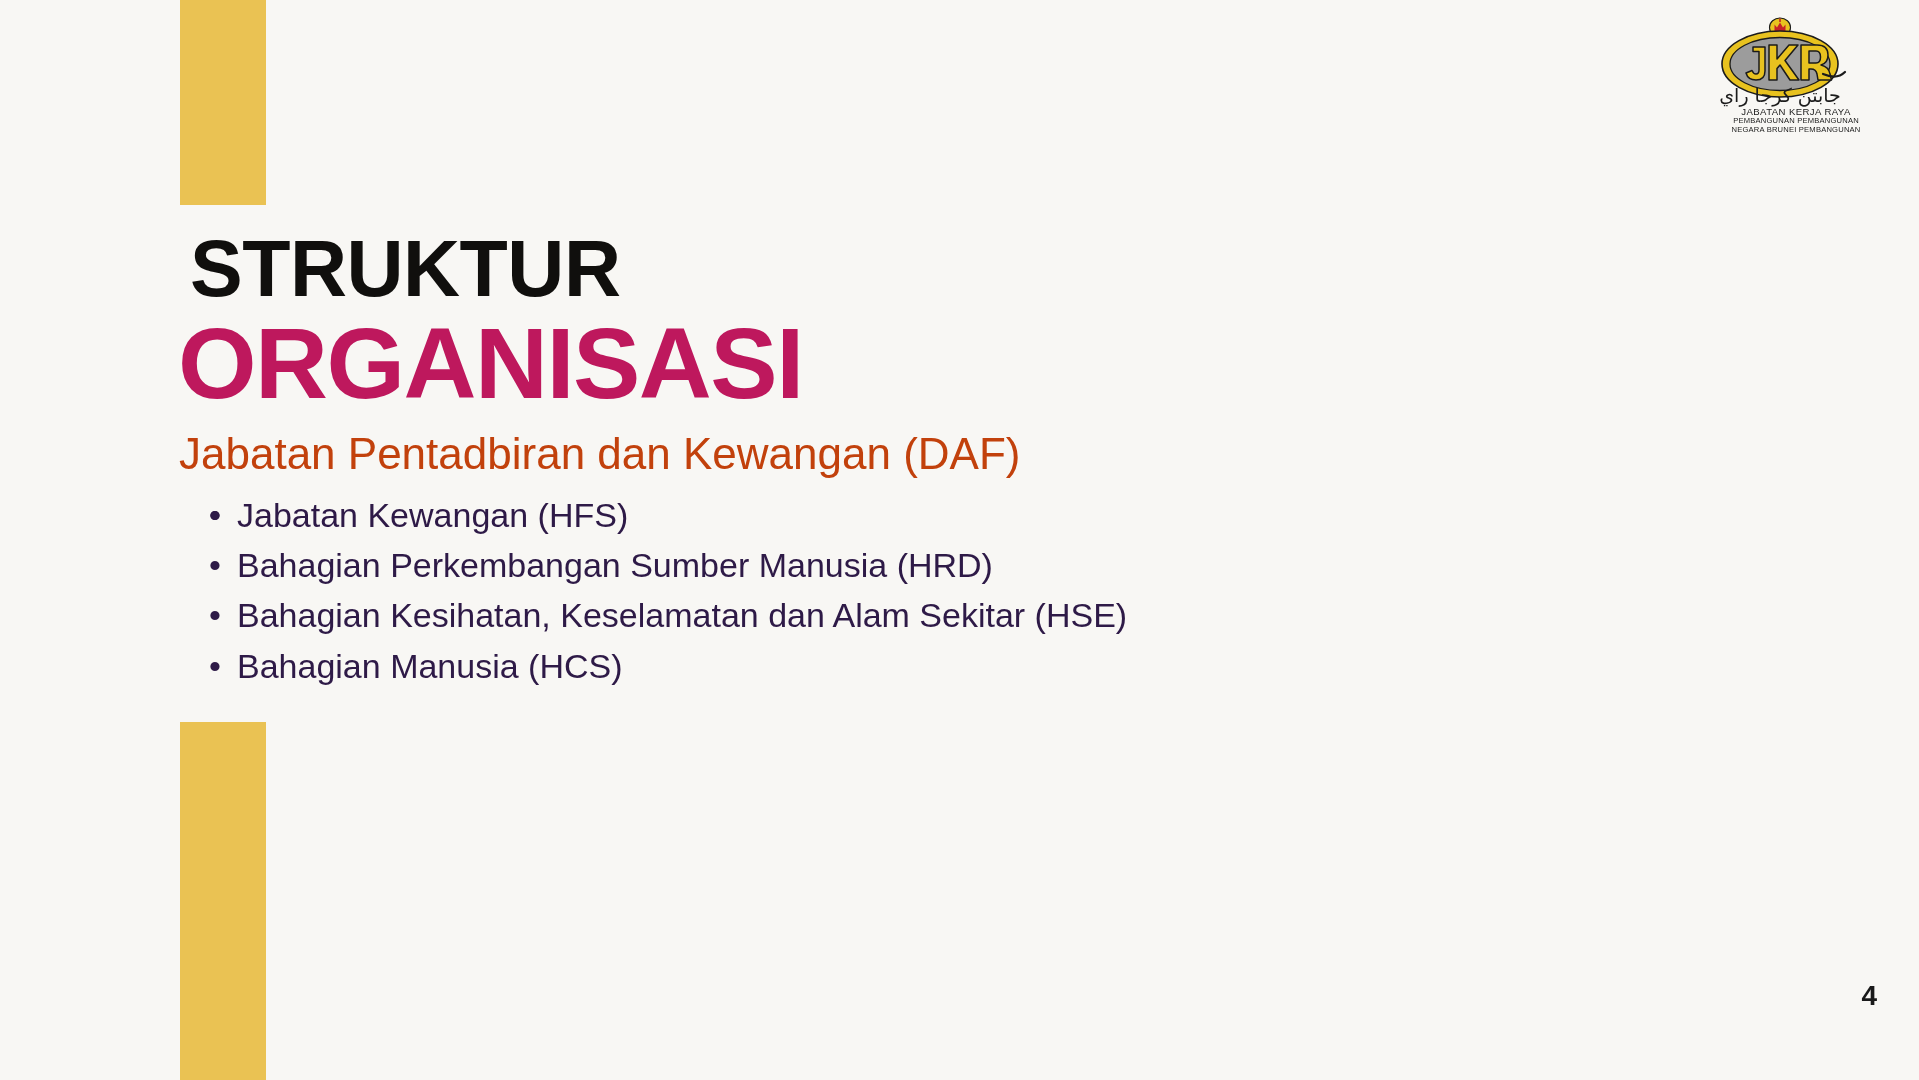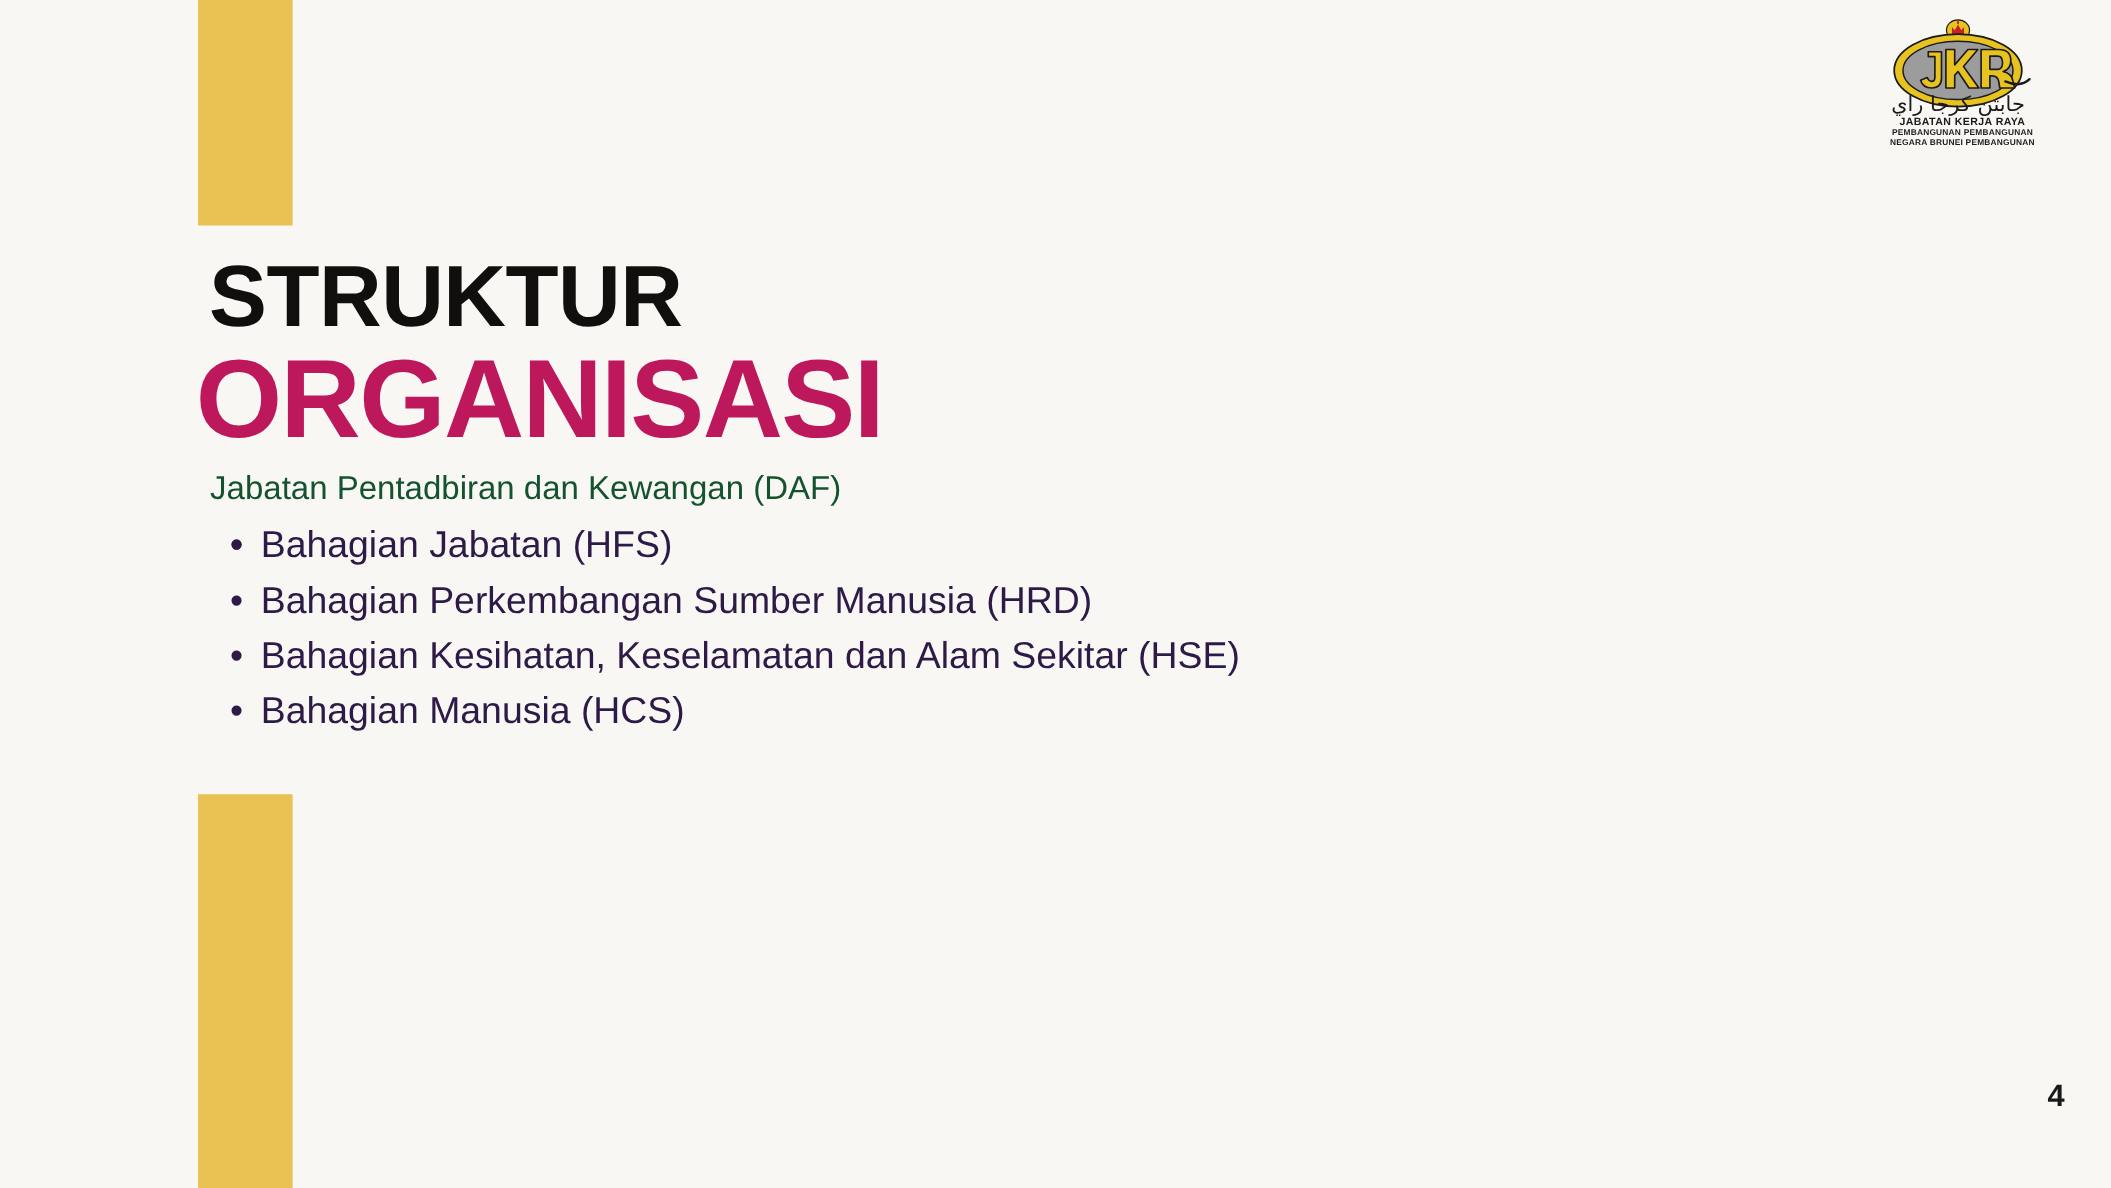--- a/index.html
+++ b/index.html
@@ -69,24 +69,24 @@
 
   
   .body-block {
     position: absolute;
     left: 179px;
     top: 424px;
     width: 1400px;
     color: #2E1A47;
   }
   .lead-line {
-    font-size: 30px;
+    font-size: 44px;
     line-height: 1.38;
-    margin: 0 0 6px 12px;
-    color: #14532d;
+    margin: 0 0 6px 0;
+    color: #c2410c;
     white-space: nowrap;
   }
   .bullet-list {
     list-style: none;
     margin: 0;
     padding: 0;
   }
   .bullet-item {
     position: relative;
     font-size: 34px;
@@ -123,27 +123,27 @@
     width: 150px;
     height: 120px;
   }
   .logo svg {
     display: block;
     width: 150px;
     height: 120px;
   }
   .logo-caption {
     position: absolute;
-    left: 4px;
+    left: 16px;
     top: 92px;
     width: 150px;
     text-align: center;
     color: #1B1B1B;
     font-family: "Liberation Sans", "DejaVu Sans", sans-serif;
-    font-weight: bold;
+    font-weight: normal;
     line-height: 1.16;
   }
   .logo-caption .cap1 { font-size: 9.6px; letter-spacing: 0.4px; }
   .logo-caption .cap2 { font-size: 7.6px; letter-spacing: 0.2px; }
   .logo-caption .cap3 { font-size: 7.6px; letter-spacing: 0.2px; }
 
   .logo-jawi {
     position: absolute;
     left: 0;
     top: 72px;
@@ -170,21 +170,21 @@
   </div>
 
   <div class="body-block">
     <p class="lead-line">Jabatan Pentadbiran dan Kewangan (DAF)</p>
     <ul class="bullet-list">
       <li class="bullet-item">
         <span class="dot">•</span>
       </li>
       <li class="bullet-item">
         <span class="dot">•</span>
-        <span>Bahagian Jabatan (HFS)</span>
+        <span>Jabatan Kewangan (HFS)</span>
       </li>
       <li class="bullet-item">
         <span class="dot">•</span>
         <span>Bahagian Perkembangan Sumber Manusia (HRD)</span>
       </li>
       <li class="bullet-item">
         <span class="dot">•</span>
         <span>Bahagian Kesihatan, Keselamatan dan Alam Sekitar (HSE)</span>
       </li>
       <li class="bullet-item">

